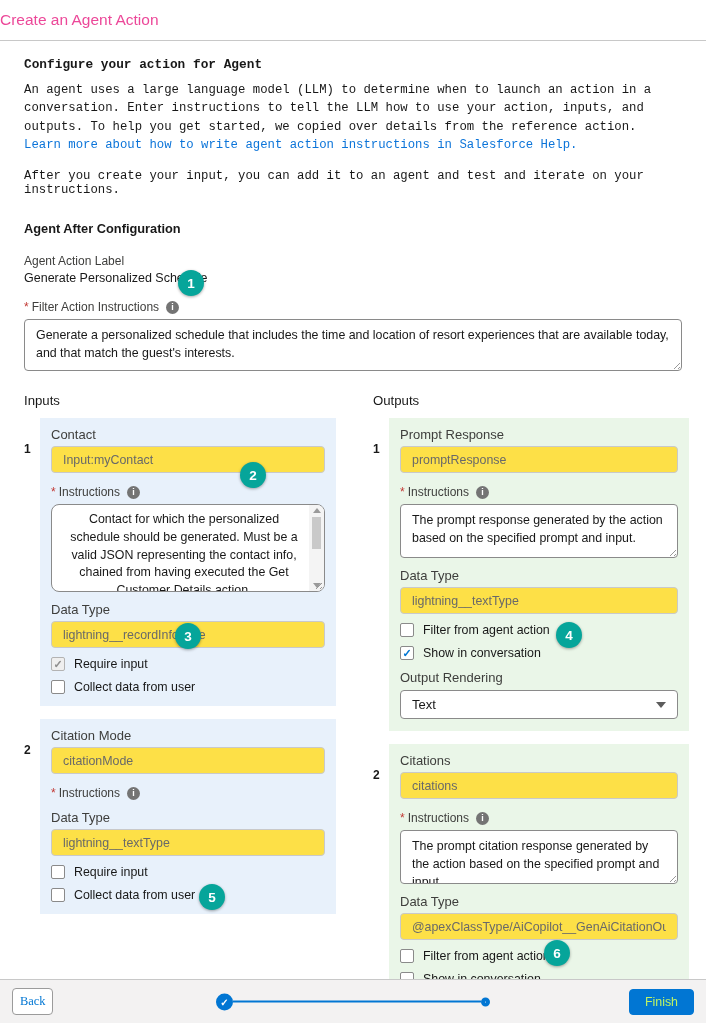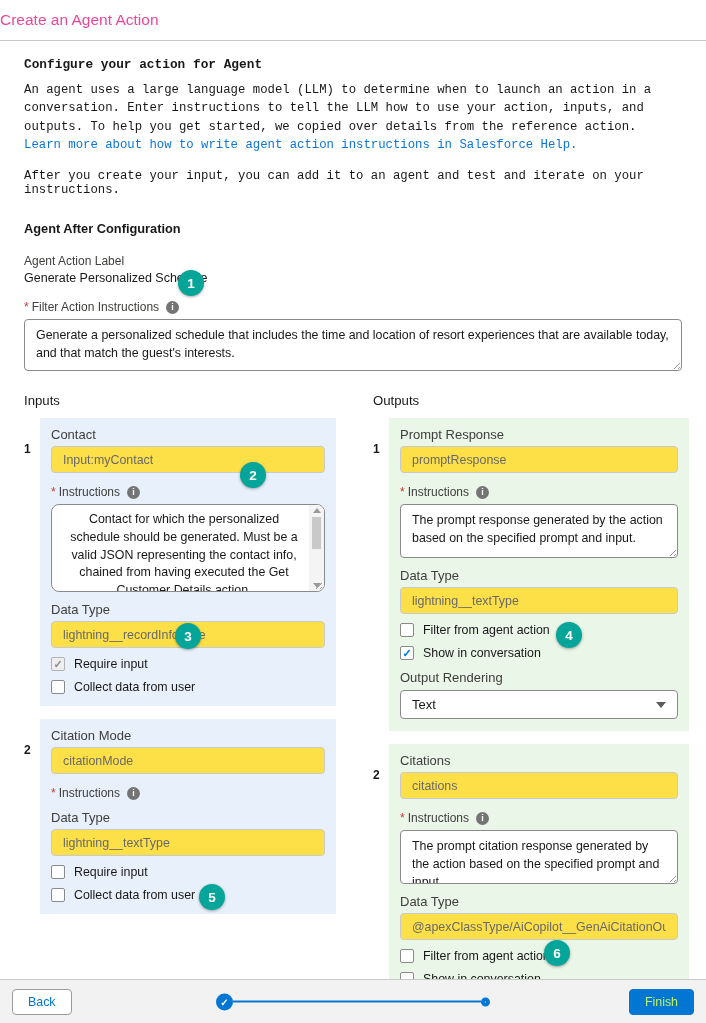--- a/index.html
+++ b/index.html
@@ -73,21 +73,21 @@
   .sb-up { width:0; height:0; border-left:4px solid transparent; border-right:4px solid transparent; border-bottom:5px solid #9a9a9a; }
   .sb-thumb { width:9px; height:32px; background:#c9c9c9; margin-top:4px; }
   .sb-spacer { flex:1; }
   .sb-down { width:0; height:0; border-left:4px solid transparent; border-right:4px solid transparent; border-top:5px solid #9a9a9a; }
 
   .badge { position:absolute; width:26px; height:26px; border-radius:50%; background:var(--teal,#06a59a);
         color:#fff; font-size:13.5px; font-weight:bold; display:flex; align-items:center; justify-content:center;
         box-shadow:0 1px 3px rgba(0,0,0,.35); z-index:5; }
 
   .footer { height:44px; flex:none; background:#f3f2f2; border-top:1px solid #c8c8c8; display:flex; align-items:center; padding:0 12px; position:relative; }
-  .btn-back { background:#fff; border:1px solid #9b9b9b; border-radius:4px; color:var(--blue,#0176d3); font-size:12.4px; padding:5px 15px; font-family:Liberation Sans, sans-serif; cursor:pointer; }
+  .btn-back { background:#fff; border:1px solid #9b9b9b; border-radius:4px; color:var(--blue,#0176d3); font-size:12.4px; padding:5px 7px; font-family:Liberation Serif, serif; cursor:pointer; }
   .btn-finish { margin-left:auto; background:var(--blue,#0176d3); border:1px solid var(--blue,#0176d3); border-radius:4px; color:#bef264; font-size:12.4px; padding:5px 15px; font-family:inherit; cursor:pointer; }
   .progress { position:absolute; left:50%; top:50%; transform:translate(-50%,-50%); display:flex; align-items:center; }
   .step-done { width:17px; height:17px; border-radius:50%; background:var(--blue,#0176d3); display:flex; align-items:center; justify-content:center; }
   .step-done::after { content:"\2713"; color:#fff; font-size:10px; font-weight:bold; }
   .progress-line { width:248px; height:2px; background:var(--blue,#0176d3); }
   .step-current { width:9px; height:9px; border-radius:50%; background:#fff; border:4px solid var(--blue,#0176d3); }
 </style>
 </head>
 <body>
 

